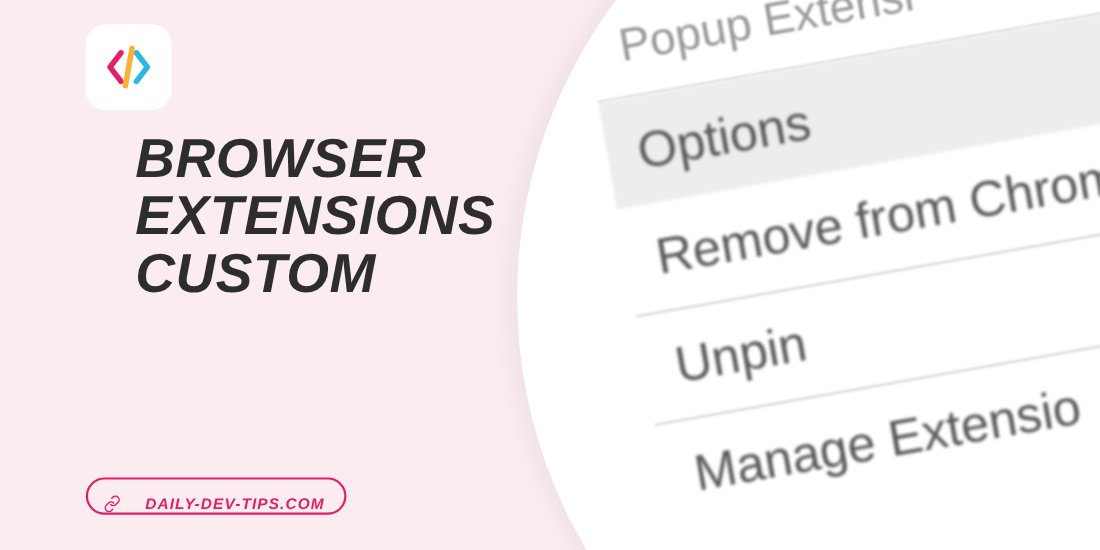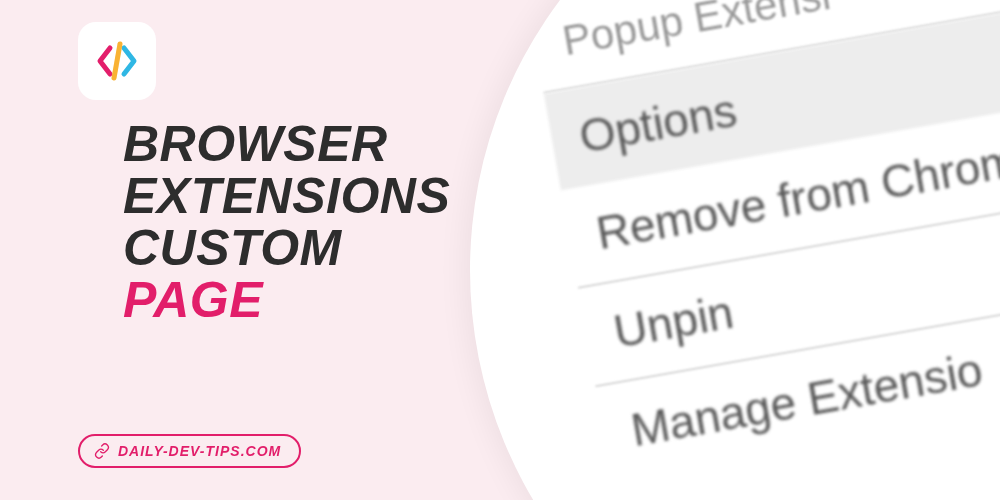--- a/index.html
+++ b/index.html
@@ -48,22 +48,22 @@
 .site-pill {
   position: absolute;
   bottom: 32px;
   left: 78px;
   height: 34px;
   padding: 0 18px 0 14px;
   border: 2px solid #e21e6a;
   border-radius: 999px;
   color: #e21e6a;
   display: inline-flex;
-  align-items: center;
-  gap: 8px;
+  align-items: flex-end;
+  gap: 22px;
   font-weight: 700;
   font-style: italic;
   font-size: 14px;
   letter-spacing: 1px;
 }
 .site-pill .link-icon { display: inline-flex; }
 
 
 .circle-wrap {
   position: absolute;
@@ -121,21 +121,20 @@
         <path d="M32 12 L42 25 L32 38" stroke="#2fb7e4" stroke-width="5" stroke-linecap="round" stroke-linejoin="round"></path>
         <path d="M28 8 L22 42" stroke="#f9b233" stroke-width="5" stroke-linecap="round"></path>
       </svg>
     </span>
   </div>
 
   <h1 class="headline">
     <span class="dark">Browser</span>
     <span class="dark">Extensions</span>
     <span class="dark">Custom</span>
-    <span class="accent">Page</span>
   </h1>
 
   <a class="site-pill">
     <span class="link-icon">
       <svg width="16" height="16" viewBox="0 0 24 24" fill="none">
         <path d="M10 13a5 5 0 0 0 7.07 0l3-3a5 5 0 0 0-7.07-7.07l-1.5 1.5" stroke="#e21e6a" stroke-width="2" stroke-linecap="round"></path>
         <path d="M14 11a5 5 0 0 0-7.07 0l-3 3a5 5 0 0 0 7.07 7.07l1.5-1.5" stroke="#e21e6a" stroke-width="2" stroke-linecap="round"></path>
       </svg>
     </span>
     <span>DAILY-DEV-TIPS.COM</span>

